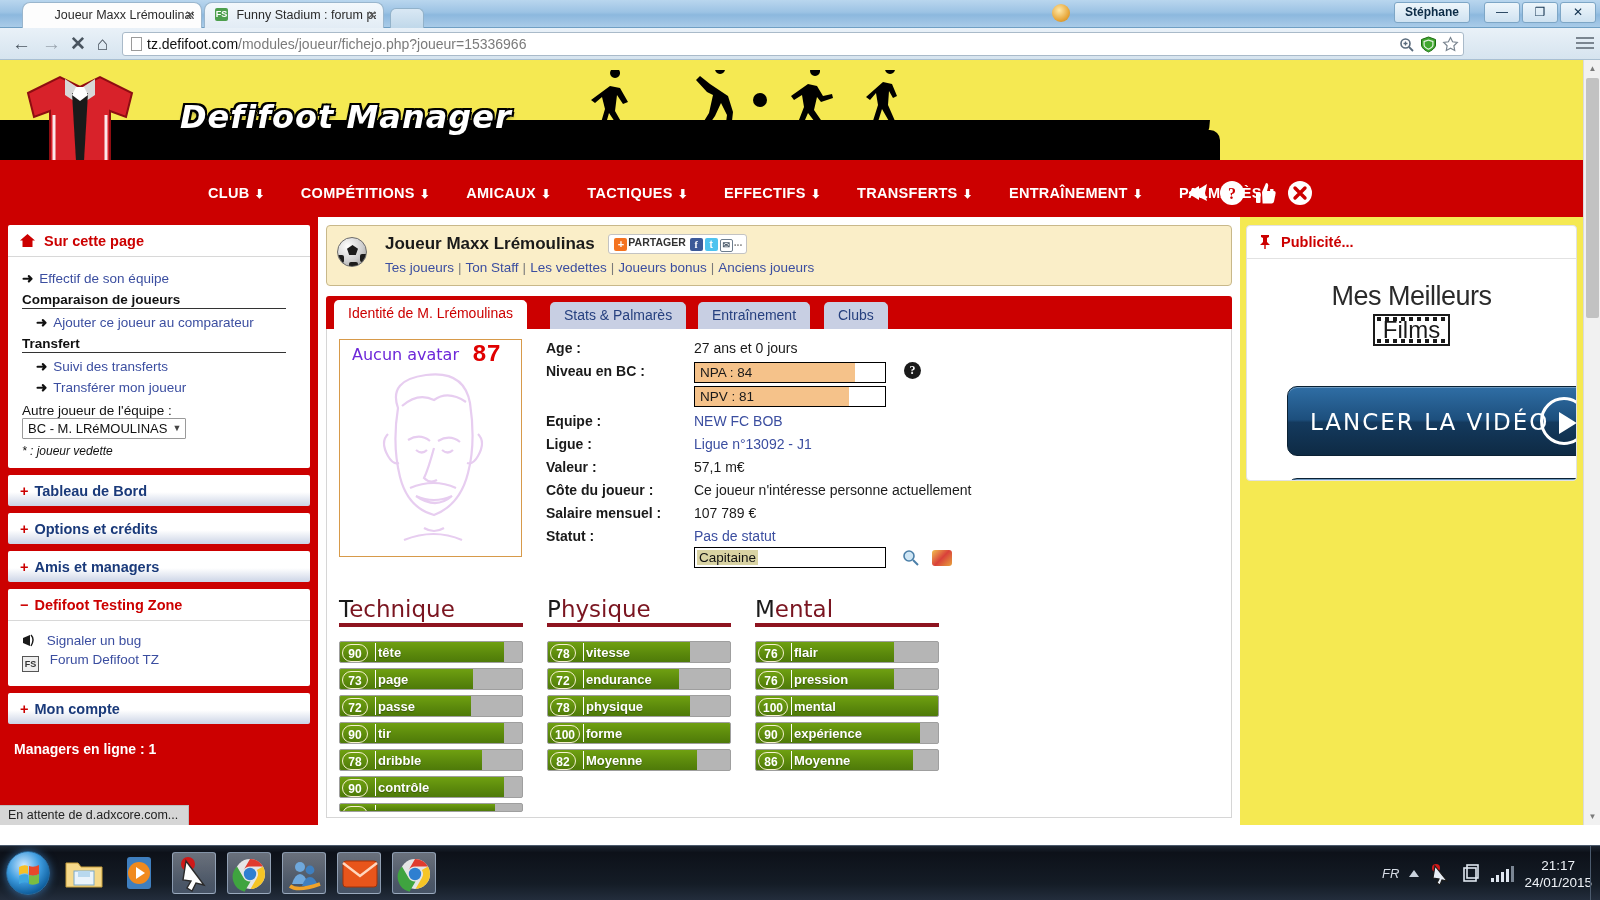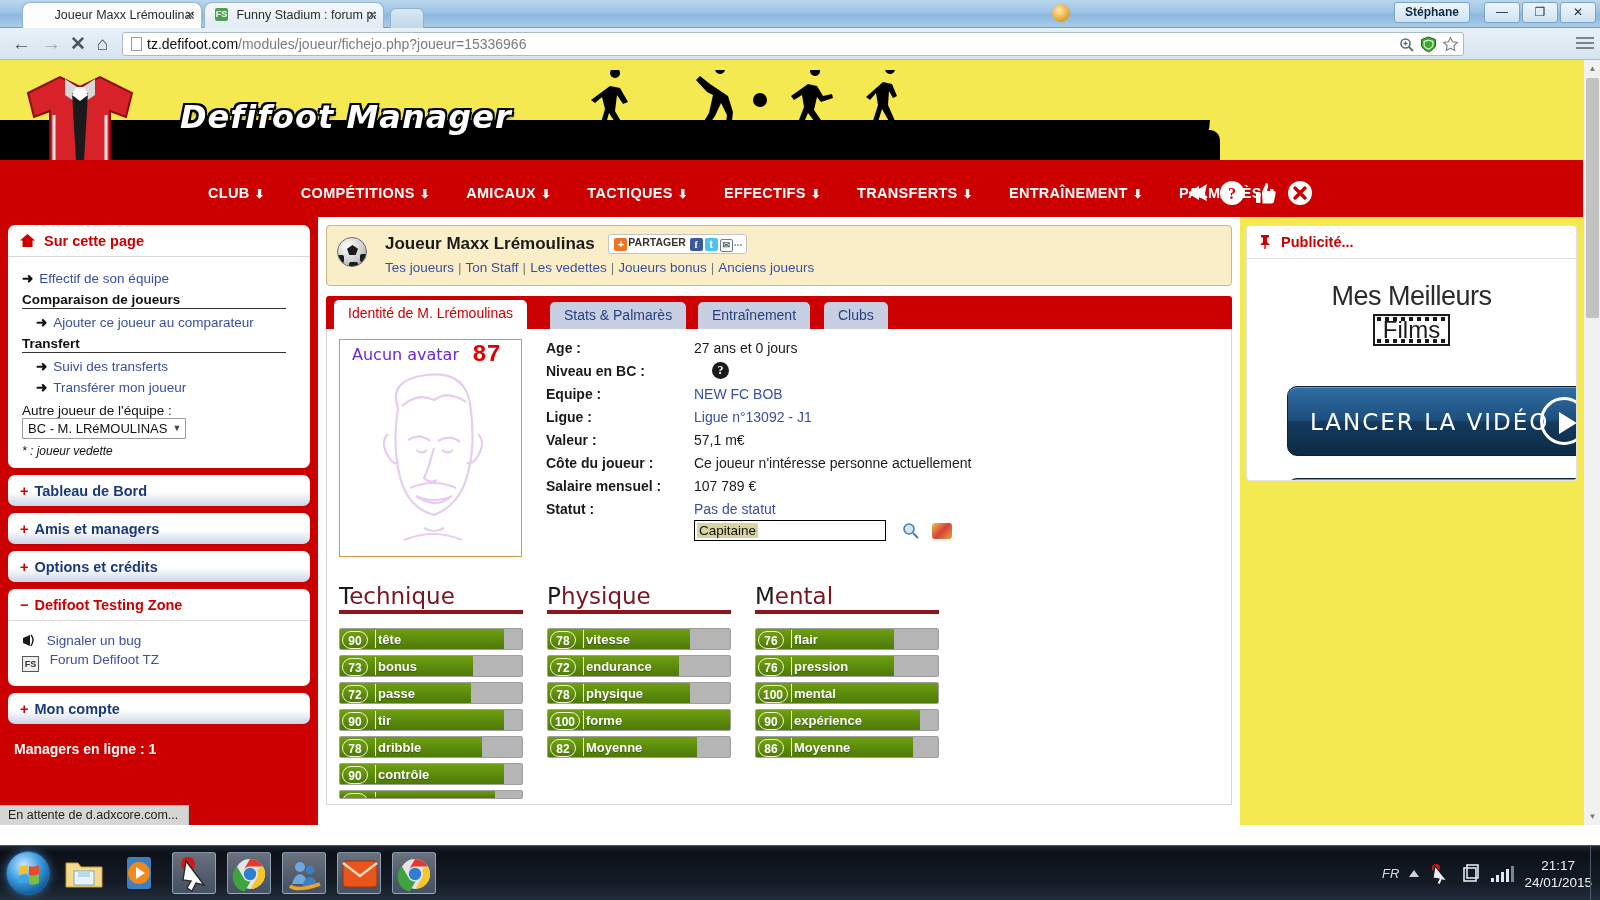--- a/index.html
+++ b/index.html
@@ -105,21 +105,21 @@
   .menubar .mi {
     color:#fff; font-weight:bold; font-size:14.5px; letter-spacing:.3px; white-space:nowrap;
     padding:0 18px; font-family:"Liberation Sans", sans-serif;
   }
   .menubar .mi .arw { font-size:12px; margin-left:5px; }
   .menu-icons { position:absolute; left:1185px; top:20px; display:flex; gap:8px; align-items:center; }
   .mic { width:26px; height:26px; }
 
   
   .leftcol { position:absolute; left:0; top:157px; width:318px; bottom:0; background:#cc0000; padding:8px;}
-  .panel { background:#fff; border-radius:7px; margin-bottom:7px; overflow:hidden; }
+  .panel { background:#fff; border-radius:2px; margin-bottom:7px; overflow:hidden; }
   .panel-head {
     padding:8px 10px 7px 12px; font-size:14.5px; font-weight:bold; color:#cc0000;
     border-bottom:1px solid #d8d8d8;
   }
   .panel-head.collapsed { border-bottom:none; background:linear-gradient(to bottom,#ffffff 55%,#ccd4e6 100%); color:#1a3a7a;}
   .panel-head .pm { color:#cc0000; font-weight:bold; margin-right:6px; }
   .panel-body { padding:8px 24px 10px 14px; }
   .lnk { color:#3b4ea0; font-size:13.5px; display:block; margin:5px 0; }
   .lnk .arw { color:#111; margin-right:6px; font-weight:bold; }
   .secthead { font-weight:bold; color:#111; font-size:13.5px; border-bottom:1px solid #333; margin:6px 0 4px 0; padding-bottom:1px;}
@@ -428,26 +428,26 @@
         </div>
       </div>
 
       <div class="panel">
         <div class="panel-head collapsed">
           <span class="pm">+</span><span>Tableau de Bord</span>
         </div>
       </div>
       <div class="panel">
         <div class="panel-head collapsed">
-          <span class="pm">+</span><span>Amis et managers</span>
+          <span class="pm">+</span><span>Options et crédits</span>
         </div>
       </div>
       <div class="panel">
         <div class="panel-head collapsed">
-          <span class="pm">+</span><span>Options et crédits</span>
+          <span class="pm">+</span><span>Amis et managers</span>
         </div>
       </div>
       <div class="panel">
         <div class="panel-head">
           <span class="pm">−</span><span>Defifoot Testing Zone</span>
         </div>
         <div class="panel-body" style="padding-top:10px;">
           <a class="lnk" style="margin:2px 0;">
             <svg class="bugicon" viewBox="0 0 16 15">
                 <path d="M1 5 L8 2 L8 13 L1 10 Z" fill="#1a1a1a"></path>
@@ -521,20 +521,30 @@
             </svg>
           </div>
 
           <div class="stats">
             <div class="srow">
               <div class="slab">Age :</div>
               <div class="sval">27 ans et 0 jours</div>
             </div>
             <div class="srow">
               <div class="slab">Niveau en BC :</div>
+              <div>
+                <div class="meter">
+                  <div class="fill" style="width:84%"></div>
+                  <span class="mtxt">NPA : 84</span>
+                </div>
+                <div class="meter">
+                  <div class="fill" style="width:81%"></div>
+                  <span class="mtxt">NPV : 81</span>
+                </div>
+              </div>
               <span class="qmark">?</span>
             </div>
             <div class="srow">
               <div class="slab">Equipe :</div>
               <div class="sval link">NEW FC BOB</div>
             </div>
             <div class="srow">
               <div class="slab">Ligue :</div>
               <div class="sval link">Ligue n°13092 - J1</div>
             </div>
@@ -577,21 +587,21 @@
             <div class="bar">
                 <span class="fl" style="width:90%"></span>
                 <span class="tick"></span>
                 <span class="num">90</span>
                 <span class="nm">tête</span>
               </div>
             <div class="bar">
                 <span class="fl" style="width:73%"></span>
                 <span class="tick"></span>
                 <span class="num">73</span>
-                <span class="nm">bonus</span>
+                <span class="nm">page</span>
               </div>
             <div class="bar">
                 <span class="fl" style="width:72%"></span>
                 <span class="tick"></span>
                 <span class="num">72</span>
                 <span class="nm">passe</span>
               </div>
             <div class="bar">
                 <span class="fl" style="width:90%"></span>
                 <span class="tick"></span>

